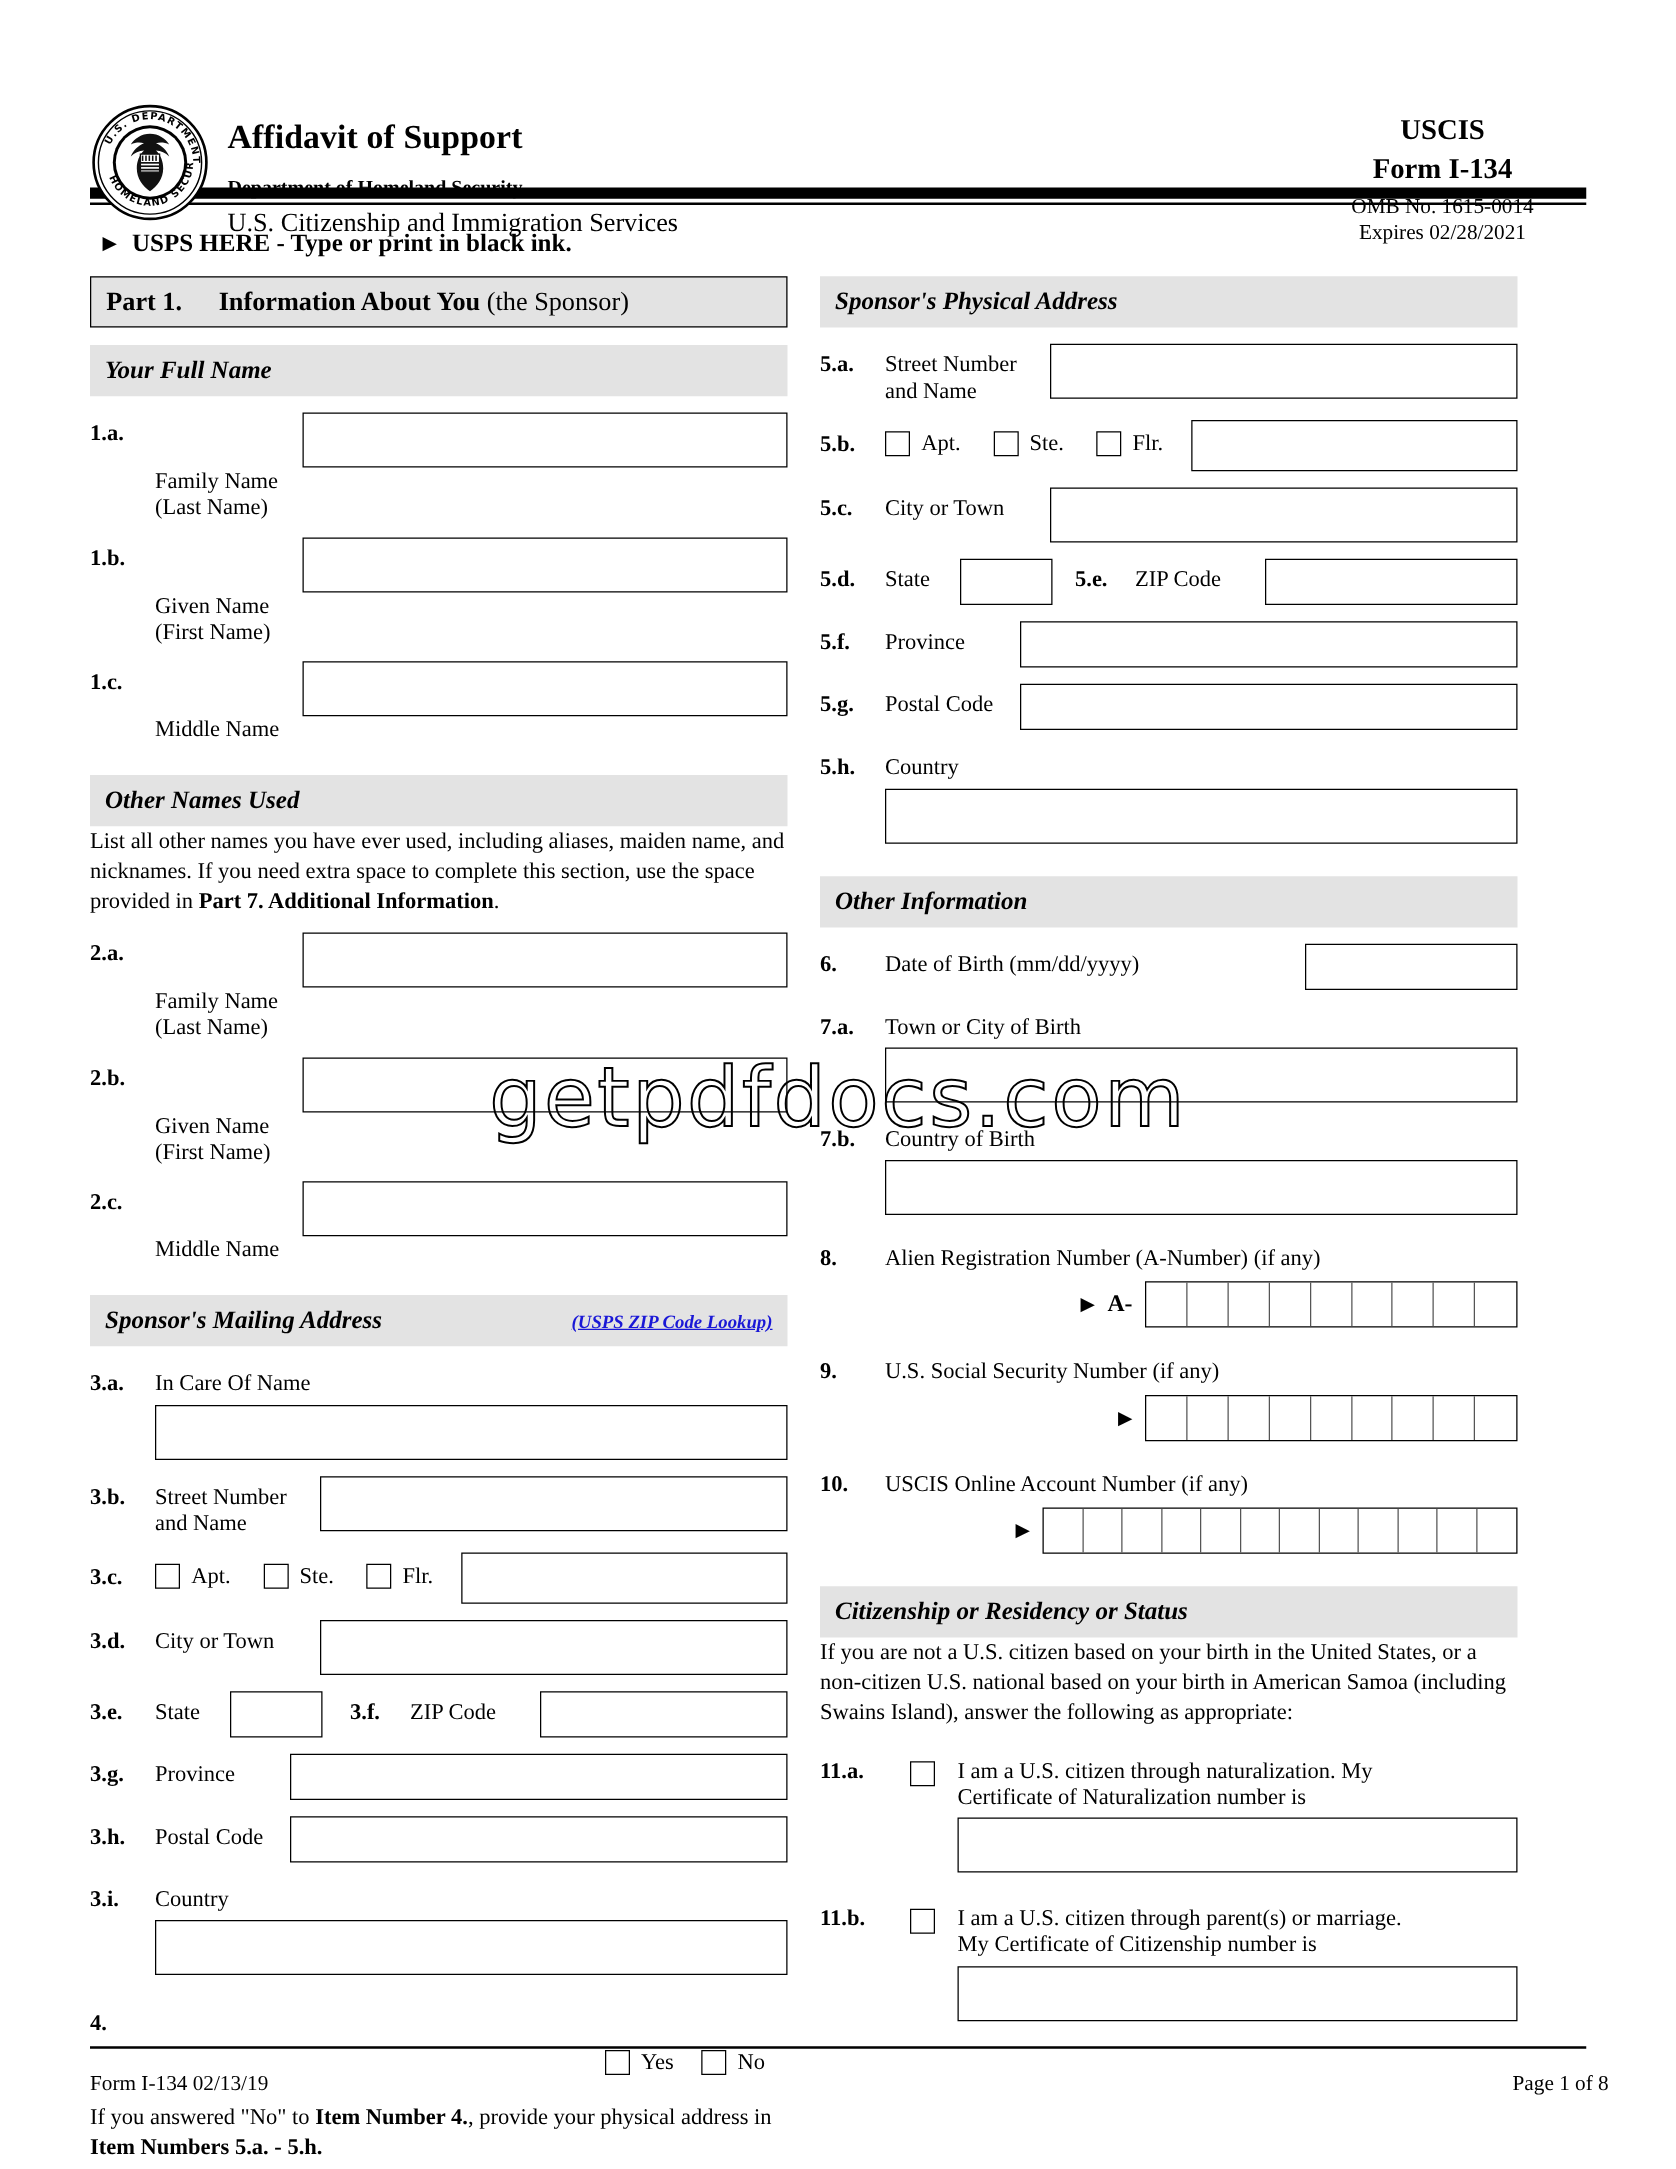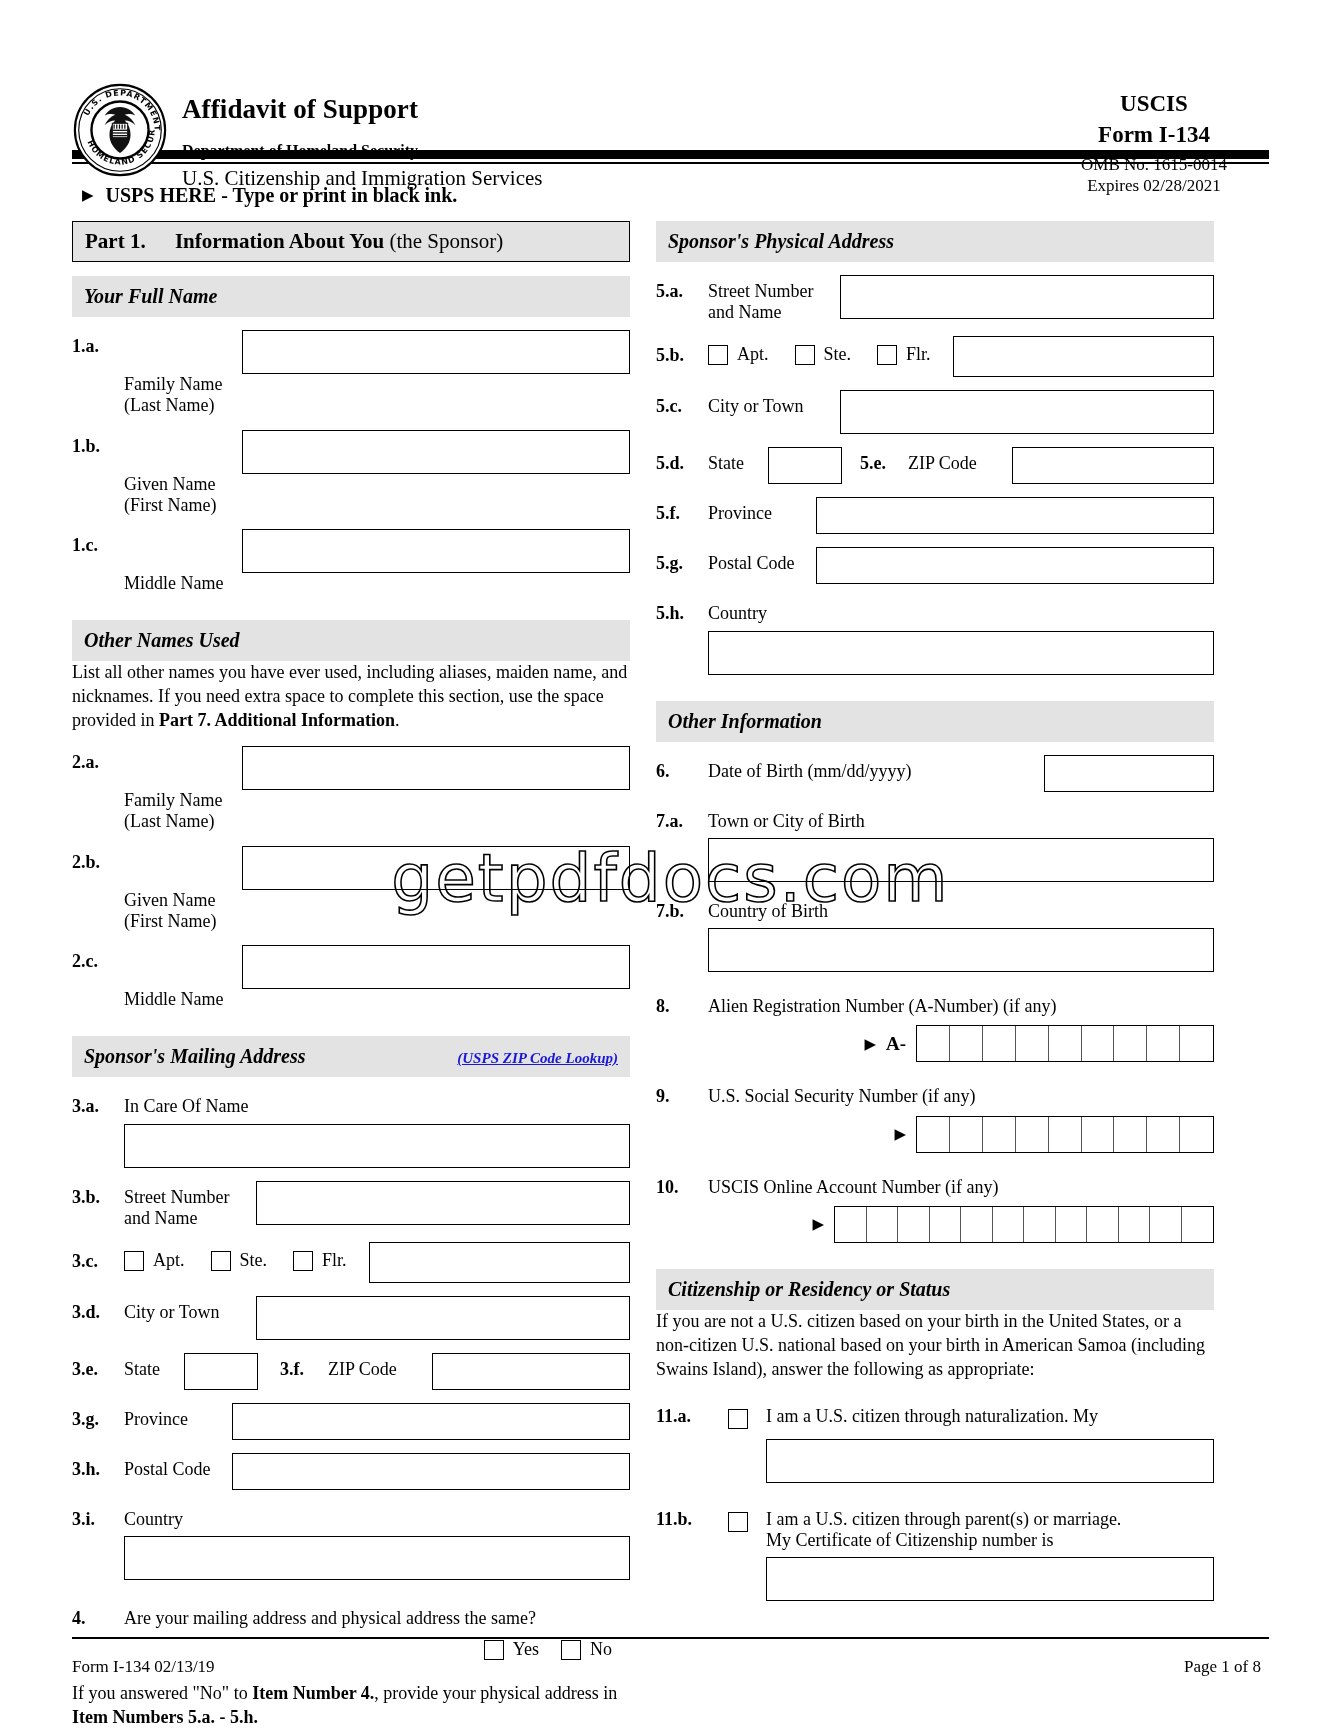--- a/index.html
+++ b/index.html
@@ -224,21 +224,21 @@
     position: absolute;
     left: 72px;
     right: 72px;
     bottom: 96px;
     height: 2px;
     background: #000;
   }
   .footer {
     position: absolute;
     left: 72px;
-    right: 80px;
+    right: 54px;
     bottom: 58px;
     display: flex;
     justify-content: space-between;
     font-size: 17px;
   }
 
   
   .watermark {
     position: absolute;
     left: 0; top: 0;
@@ -460,21 +460,20 @@
       </div>
 
       <div class="row">
         <div class="num">3.i.</div>
         <div class="lbl">Country</div>
       </div>
       <div class="full-box"></div>
 
       <div class="row" style="margin-top:22px">
         <div class="num">4.</div>
-        <div class="lbl">Are your mailing address and physical address the same?</div>
       </div>
       <div style="display:flex;justify-content:flex-end;gap:22px;margin-top:10px;padding-right:18px">
         <span class="cbrow">
           <span class="cb"></span>
           <span>Yes</span>
         </span>
         <span class="cbrow">
           <span class="cb"></span>
           <span>No</span>
         </span>
@@ -642,20 +641,21 @@
 
       <div class="para">If you are not a U.S. citizen based on your birth in the United States, or a non-citizen U.S. national based on your birth in American Samoa (including Swains Island), answer the following as appropriate:</div>
 
       <div class="row" style="margin-top:18px">
         <div class="num" style="flex:0 0 72px">11.a.</div>
         <div style="padding-top:9px;flex:0 0 38px">
           <span class="cb"></span>
         </div>
         <div class="lbl" style="flex:1">
           <div>I am a U.S. citizen through naturalization.  My</div>
+          <div>Certificate of Naturalization number is</div>
         </div>
       </div>
       <div class="full-box" style="margin-left:110px"></div>
 
       <div class="row" style="margin-top:20px">
         <div class="num" style="flex:0 0 72px">11.b.</div>
         <div style="padding-top:9px;flex:0 0 38px">
           <span class="cb"></span>
         </div>
         <div class="lbl" style="flex:1">

